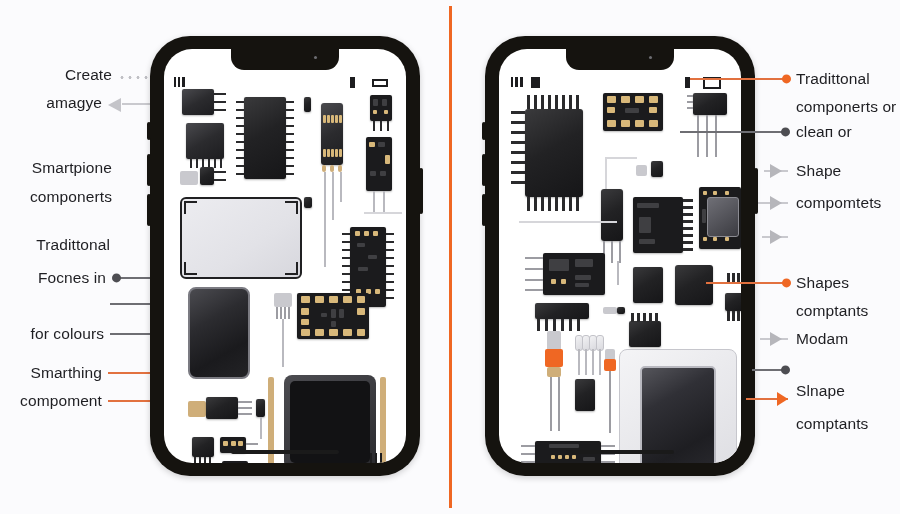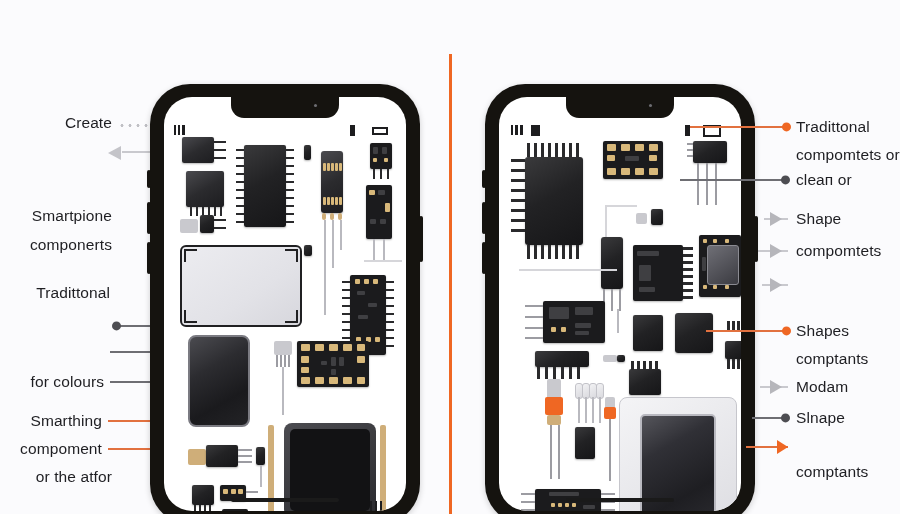--- a/index.html
+++ b/index.html
@@ -3,21 +3,21 @@
 <meta charset="utf-8">
 <style>
   html,body{margin:0;padding:0;}
   body{
     width:900px;height:514px;
     background:#fbfbfd;
     font-family:"Liberation Sans","DejaVu Sans",sans-serif;
     overflow:hidden;
     position:relative;
   }
-  .stage{position:absolute;inset:0;margin-top:48px;}
+  .stage{position:absolute;inset:0;}
 
   
   .divider{
     position:absolute;left:449px;top:6px;width:3px;height:502px;
     background:#ef6723;
   }
 
   
   .phone{
     position:absolute;
@@ -148,31 +148,32 @@
   <div class="ann-line gray" style="left:118px;top:277px;width:98px;"></div>
   <div class="ann-dot gray" style="left:112px;top:277px;"></div>
 
   <div class="ann-line gray" style="left:110px;top:303px;width:106px;"></div>
   <div class="ann-line gray" style="left:110px;top:333px;width:135px;"></div>
 
   <div class="ann-line orange" style="left:108px;top:372px;width:160px;"></div>
   <div class="ann-line orange" style="left:108px;top:400px;width:110px;"></div>
 
   <div class="label right" style="left:0;top:64px;width:112px;">Create</div>
+  <div class="label right" style="left:0;top:92px;width:102px;">amagye</div>
 
   <div class="label right" style="left:0;top:157px;width:112px;">Smartpione</div>
   <div class="label right" style="left:0;top:186px;width:112px;">componerts</div>
 
   <div class="label right" style="left:0;top:234px;width:110px;">Tradittonal</div>
 
+  <div class="label right" style="left:0;top:267px;width:106px;">Focnes in</div>
   <div class="label right" style="left:0;top:323px;width:104px;">for colours</div>
 
   <div class="label right" style="left:0;top:390px;width:102px;">compoment</div>
   <div class="label right" style="left:0;top:362px;width:102px;">Smarthing</div>
-  <div class="label right" style="left:0;top:418px;width:112px;">or the atfor</div>
 
   <div class="phone phone-left">
     <div class="btn-side bl-mute"></div>
     <div class="btn-side bl-up"></div>
     <div class="btn-side bl-down"></div>
     <div class="btn-side br-pwr"></div>
 
     <div class="screen">
       <div class="notch">
         <div class="notch-dot"></div>
@@ -660,28 +661,28 @@
   <div class="ann-line light" style="left:760px;top:338px;width:28px;"></div>
   <div class="ann-arrow right-gray" style="left:770px;top:338px;"></div>
 
   <div class="ann-line gray" style="left:752px;top:369px;width:34px;"></div>
   <div class="ann-dot gray" style="left:781px;top:369px;"></div>
 
   <div class="ann-line orange" style="left:746px;top:398px;width:42px;"></div>
   <div class="ann-arrow right-orange" style="left:777px;top:398px;"></div>
 
   <div class="label" style="left:796px;top:68px;">Tradittonal</div>
-  <div class="label" style="left:796px;top:96px;">compomtets or</div>
+  <div class="label" style="left:796px;top:96px;">componerts or</div>
 
   <div class="label" style="left:796px;top:121px;">cleaп or</div>
 
   <div class="label" style="left:796px;top:160px;">Shape</div>
   <div class="label" style="left:796px;top:192px;">compomtets</div>
 
   <div class="label" style="left:796px;top:272px;">Shapes</div>
   <div class="label" style="left:796px;top:300px;">comptants</div>
 
   <div class="label" style="left:796px;top:328px;">Modam</div>
-  <div class="label" style="left:796px;top:359px;">Slnape</div>
+  <div class="label" style="left:796px;top:380px;">Slnape</div>
 
   <div class="label" style="left:796px;top:413px;">comptants</div>
 
 </div>
 
 </body></html>

